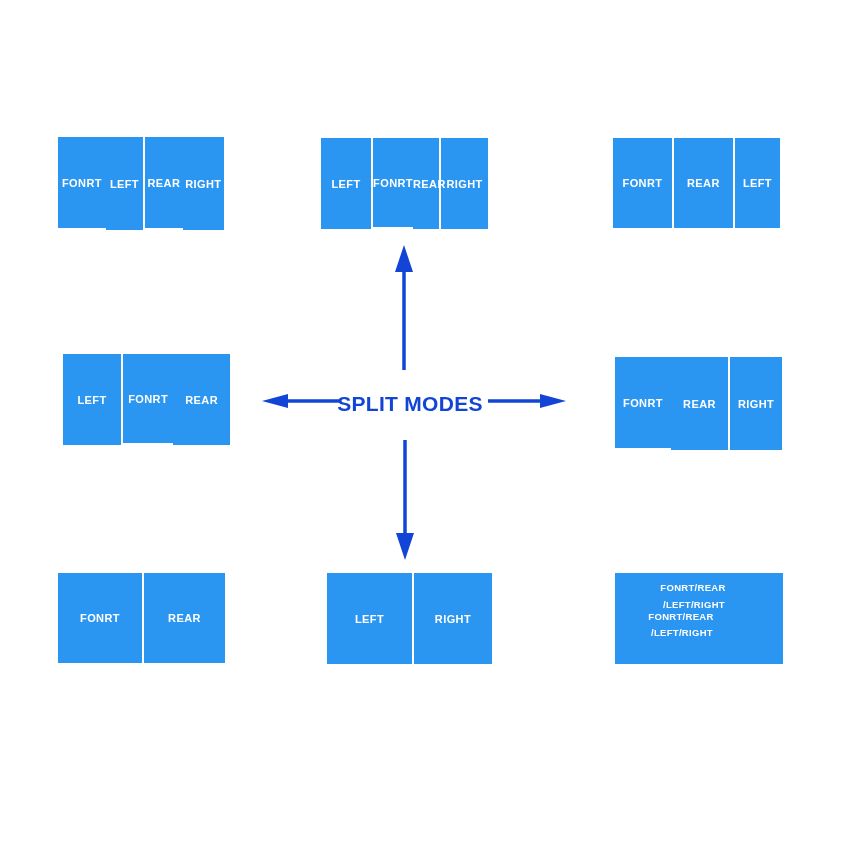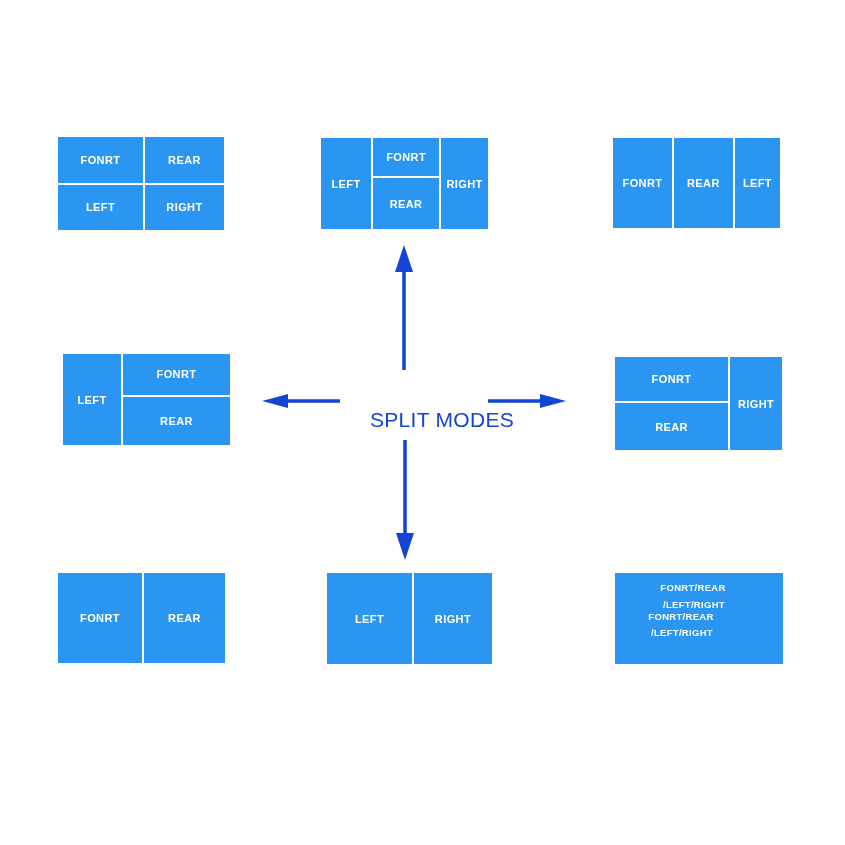--- a/index.html
+++ b/index.html
@@ -12,21 +12,21 @@
   }
   .canvas { position: absolute; left: 0; top: 0; width: 845px; height: 845px; }
 
   
   .box {
     position: absolute;
     background: var(--box-fill, #2B96F2);
     display: flex;
     box-sizing: border-box;
   }
-  .col { display: flex; flex-direction: column; box-sizing: border-box; }
+  .col { display: flex; flex-direction: row; box-sizing: border-box; }
   .col + .col { border-left: 2px solid var(--divider, #ffffff); }
   .cell {
     display: flex; align-items: center; justify-content: center;
     color: var(--cell-text, #ffffff);
     font-weight: bold; font-size: 11px; letter-spacing: 0.4px;
     box-sizing: border-box;
     flex: 1 1 auto;
   }
   .cell.hsplit { border-bottom: 2px solid var(--divider, #ffffff); }
 
@@ -46,26 +46,25 @@
     color: var(--cell-text, #ffffff);
     font-weight: bold; font-size: 9.5px; letter-spacing: 0.3px;
   }
   #box-br .l1 { top: 9px;  transform: translateX(-6px); }
   #box-br .l2 { top: 26px; transform: translateX(-5px); }
   #box-br .l3 { top: 38px; transform: translateX(-18px); }
   #box-br .l4 { top: 54px; transform: translateX(-17px); }
 
   
   .center-label {
-    position: absolute; left: 330px; top: 406px; width: 160px; height: 28px;
+    position: absolute; left: 330px; top: 390px; width: 160px; height: 28px;
     display: flex; align-items: center; justify-content: center;
     color: var(--accent, #1245D6);
-    font-weight: normal; font-size: 21px; letter-spacing: 0.3px;
+    font-weight: bold; font-size: 21px; letter-spacing: 0.3px;
     white-space: nowrap;
-    margin-left: 32px;
   }
   svg.arrows { position: absolute; left: 0; top: 0; width: 845px; height: 845px; }
   svg.arrows line    { stroke: var(--accent, #1245D6); stroke-width: 3.5; }
   svg.arrows polygon { fill: var(--accent, #1245D6); }
 </style>
 </head>
 <body>
 
 <div class="canvas">
 

